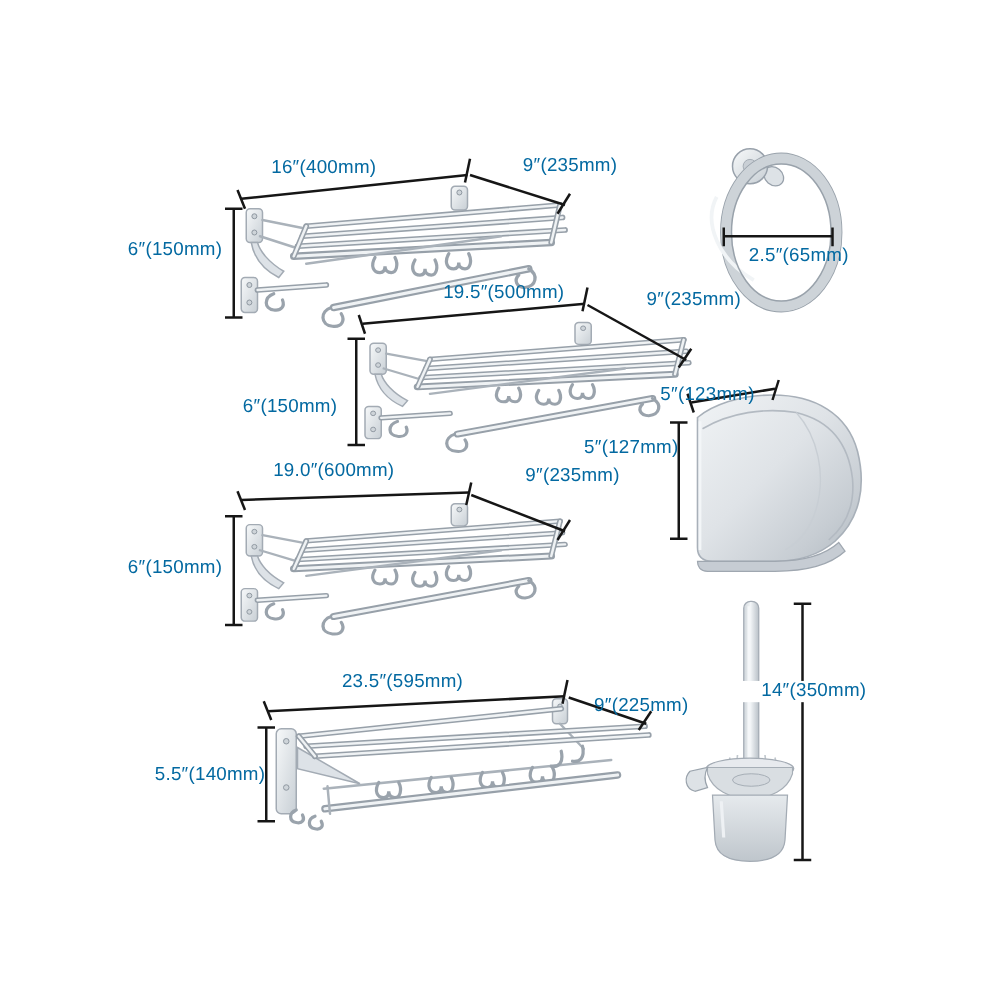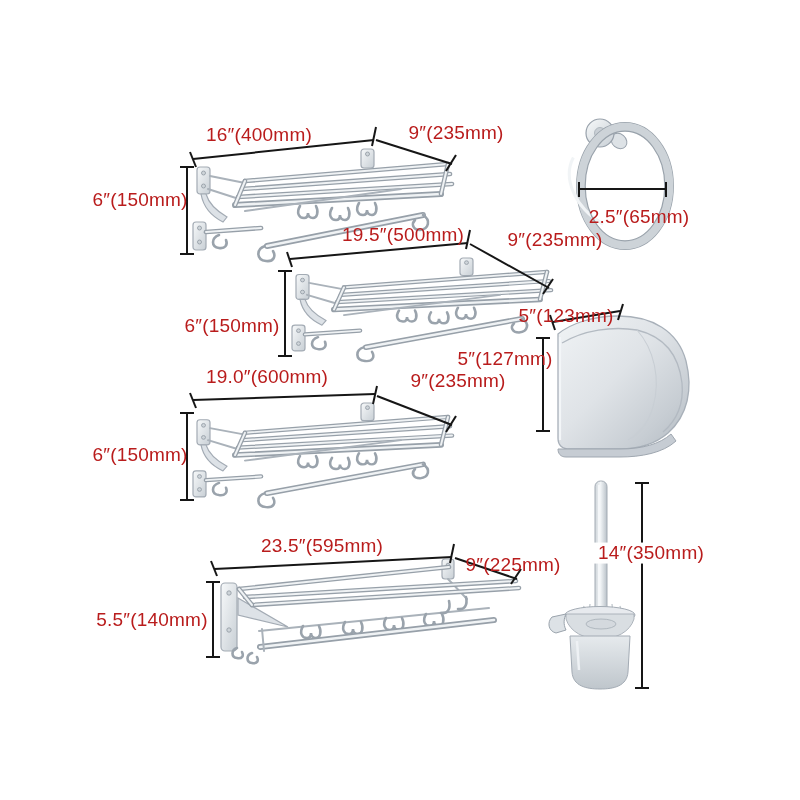--- a/index.html
+++ b/index.html
@@ -1,20 +1,20 @@
 <!DOCTYPE html>
 <html><head>
 <meta charset="utf-8">
 <style>
   html,body{margin:0;padding:0;background:#ffffff;}
   #stage{position:relative;width:800px;height:800px;background:#ffffff;overflow:hidden;
          font-family:"Liberation Sans","DejaVu Sans",sans-serif;}
   #art{position:absolute;left:0;top:0;}
-  .lbl{position:absolute;transform:translate(-50%,-50%);font-size:19px;line-height:1.1;
-       color:#b91c1c;white-space:nowrap;letter-spacing:.2px;}
+  .lbl{position:absolute;transform:translate(-50%,-50%);font-size:15px;line-height:1.1;
+       color:#0369a1;white-space:nowrap;letter-spacing:.2px;}
   .masked{background:#ffffff;padding:0 16px;text-align:right;}
   
   .dim line{stroke:#161616;stroke-width:2;}
   .plate{fill:url(#gPlate);stroke:#a3abb4;stroke-width:1.2;}
   .screw{fill:#ced4d9;stroke:#8f98a1;stroke-width:.8;}
   .bracket{fill:#dde2e7;stroke:#a3abb4;stroke-width:1.2;}
   .to{stroke:#97a0a9;stroke-width:4.6;fill:none;stroke-linecap:round;}
   .ti{stroke:#eff2f4;stroke-width:2;fill:none;stroke-linecap:round;}
   .tof{stroke:#97a0a9;stroke-width:6;fill:none;stroke-linecap:round;}
   .tif{stroke:#eff2f4;stroke-width:2.6;fill:none;stroke-linecap:round;}
@@ -213,32 +213,32 @@
     <line x1="642" y1="483" x2="642" y2="688"></line>
     <line x1="635" y1="483" x2="649" y2="483"></line>
     <line x1="635" y1="688" x2="649" y2="688"></line>
   </g>
 </svg>
 
 <div class="lbl" style="left:259px;top:135px">16″(400mm)</div>
 <div class="lbl" style="left:456px;top:133px">9″(235mm)</div>
 <div class="lbl" style="left:140px;top:200px">6″(150mm)</div>
 
-<div class="lbl" style="left:639px;top:217px">2.5″(65mm)</div>
+<div class="lbl" style="left:639px;top:205px">2.5″(65mm)</div>
 
 <div class="lbl" style="left:403px;top:235px">19.5″(500mm)</div>
 <div class="lbl" style="left:555px;top:240px">9″(235mm)</div>
 <div class="lbl" style="left:232px;top:326px">6″(150mm)</div>
 
 <div class="lbl" style="left:566px;top:316px">5″(123mm)</div>
 <div class="lbl" style="left:505px;top:359px">5″(127mm)</div>
 
 <div class="lbl" style="left:267px;top:377px">19.0″(600mm)</div>
 <div class="lbl" style="left:458px;top:381px">9″(235mm)</div>
 <div class="lbl" style="left:140px;top:455px">6″(150mm)</div>
 
 <div class="lbl" style="left:322px;top:546px">23.5″(595mm)</div>
 <div class="lbl" style="left:513px;top:565px">9″(225mm)</div>
-<div class="lbl" style="left:152px;top:620px">5.5″(140mm)</div>
+<div class="lbl" style="left:168px;top:620px">5.5″(140mm)</div>
 
 <div class="lbl masked" style="left:651px;top:553px">14″(350mm)</div>
 
 </div>
 
 </body></html>

